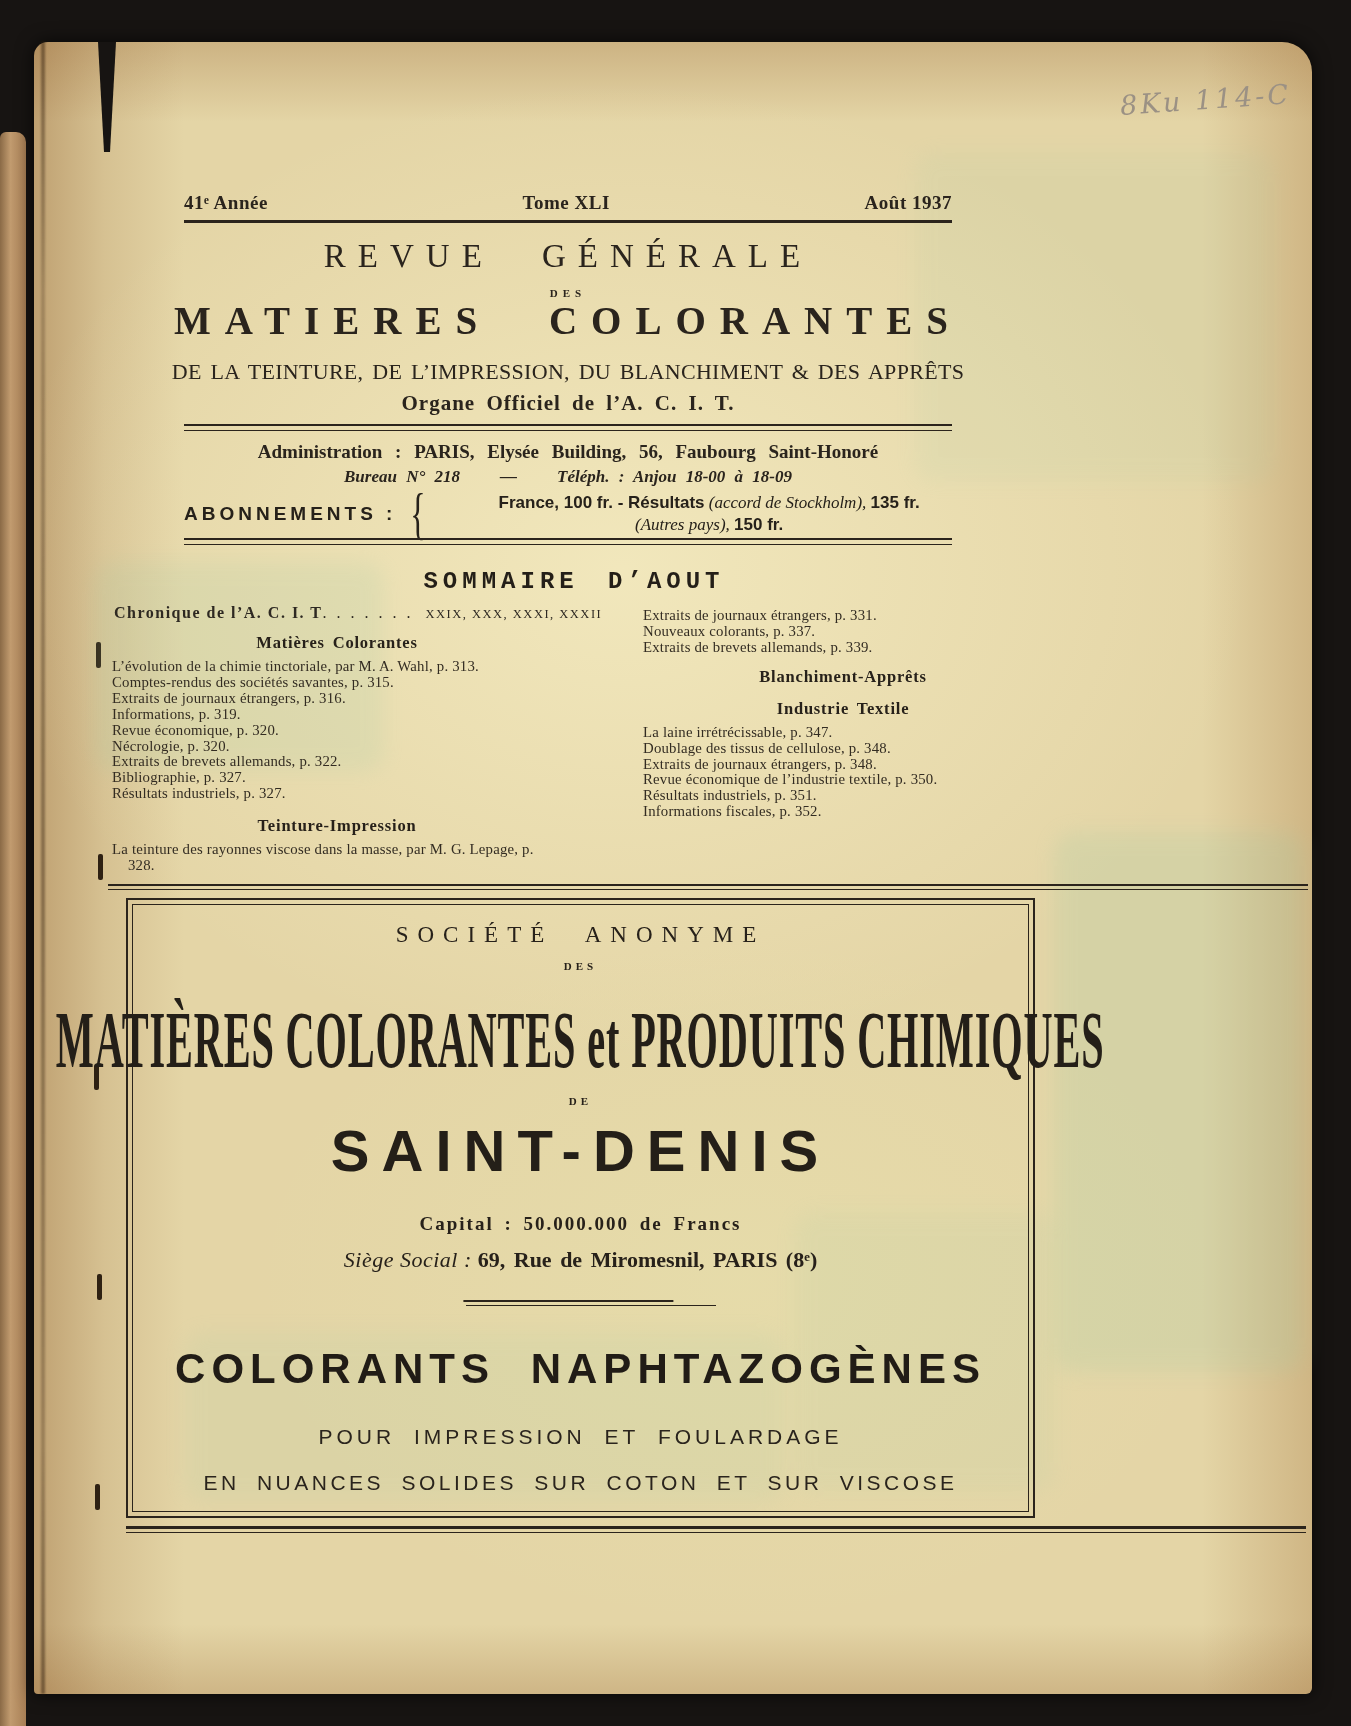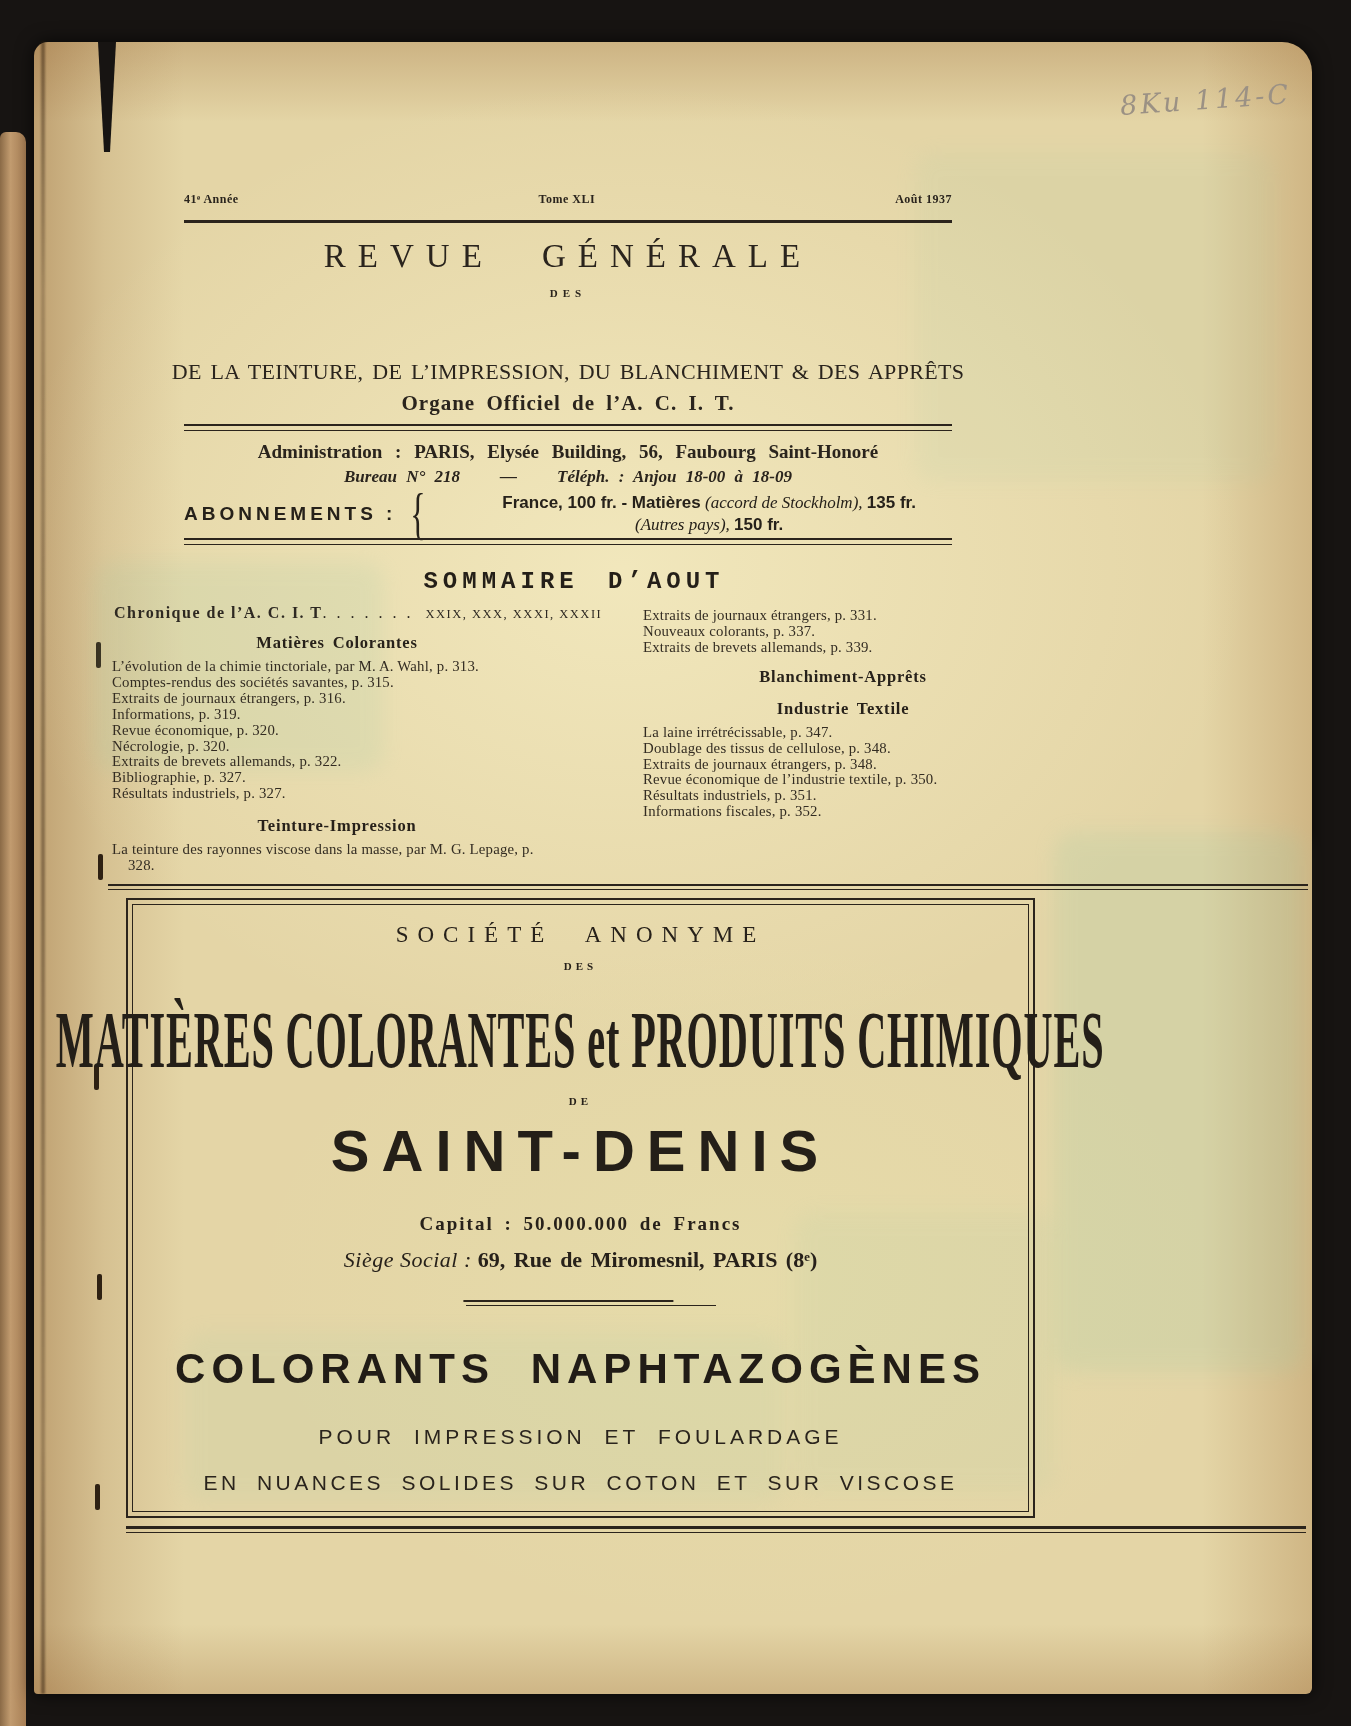--- a/index.html
+++ b/index.html
@@ -35,21 +35,21 @@
   }
   .stitch{position:absolute;width:5px;height:26px;background:#2e2113;border-radius:2px;filter:blur(.4px);}
   .tear{position:absolute;background:#171412;}
   
   .ghost{position:absolute;background:#9ec9a4;filter:blur(10px);border-radius:20px;}
   .rule{position:absolute;background:#2b241c;}
   .drule{position:absolute;border-top:2.5px solid #2b241c;border-bottom:1px solid #2b241c;height:4px;}
   .header-row{
     position:absolute;left:150px;top:150px;width:768px;
     display:flex;justify-content:space-between;align-items:baseline;
-    font-weight:bold;font-size:12px;letter-spacing:.5px;color:#2a241d;
+    font-weight:bold;font-size:19px;letter-spacing:.5px;color:#2a241d;
   }
   .mast{position:absolute;left:110px;width:848px;text-align:center;color:#2a241d;}
   .t-revue{top:196px;font-size:33px;letter-spacing:12px;word-spacing:28px;font-weight:500;}
   .t-des{top:245px;font-size:11px;font-weight:bold;letter-spacing:5px;}
   .t-matieres{top:256px;font-size:39px;font-weight:bold;letter-spacing:14px;word-spacing:34px;}
   .t-sub{top:317px;font-size:22px;letter-spacing:.3px;word-spacing:3px;font-weight:500;}
   .t-organe{top:349px;font-size:21px;font-weight:bold;letter-spacing:1px;word-spacing:5px;}
   .t-admin{top:399px;font-size:19px;font-weight:bold;word-spacing:8px;}
   .t-bureau{top:425px;font-size:17px;font-weight:bold;font-style:italic;word-spacing:5px;}
   .t-bureau .gap{display:inline-block;width:40px;}
@@ -129,35 +129,36 @@
 
   <div class="header-row">
     <span>41ᵉ Année</span>
     <span>Tome XLI</span>
     <span>Août 1937</span>
   </div>
   <div class="rule" style="left:150px;top:178px;width:768px;height:2.5px;"></div>
 
   <div class="mast t-revue">REVUE GÉNÉRALE</div>
   <div class="mast t-des">DES</div>
+  <div class="mast t-matieres">MATIERES COLORANTES</div>
   <div class="mast t-sub">DE LA TEINTURE, DE L’IMPRESSION, DU BLANCHIMENT &amp; DES APPRÊTS</div>
   <div class="mast t-organe">Organe Officiel de l’A. C. I. T.</div>
 
   <div class="drule" style="left:150px;top:382px;width:768px;"></div>
 
   <div class="mast t-admin">Administration : PARIS, Elysée Building, 56, Faubourg Saint-Honoré</div>
   <div class="mast t-bureau">
     <span>Bureau N° 218</span><span class="gap"></span><span>—</span><span class="gap"></span><span>Téléph. : Anjou 18-00 à 18-09</span>
   </div>
 
   <div class="abo">
     <span class="abo-label">ABONNEMENTS :</span>
     <span class="abo-brace">{</span>
     <span class="abo-lines">
-      <span><span class="b">France, 100 fr.</span><span class="b">  -  </span><span class="b">Matières</span><span class="i"> (accord de Stockholm), </span><span class="b">135 fr.</span></span><br>
+      <span><span class="b">France, 100 fr.</span><span class="b">  -  </span><span class="b">Résultats</span><span class="i"> (accord de Stockholm), </span><span class="b">135 fr.</span></span><br>
       <span><span class="i">(Autres pays), </span><span class="b">150 fr.</span></span>
     </span>
   </div>
 
   <div class="drule" style="left:150px;top:496px;width:768px;"></div>
 
   <div class="sommaire-h">SOMMAIRE D’AOUT</div>
 
   <div class="chronique">
     <span class="b">Chronique de l’A. C. I. T</span><span class="dots">. . . . . . .</span>&nbsp;&nbsp;&nbsp;<span class="pages">xxix, xxx, xxxi, xxxii</span>

